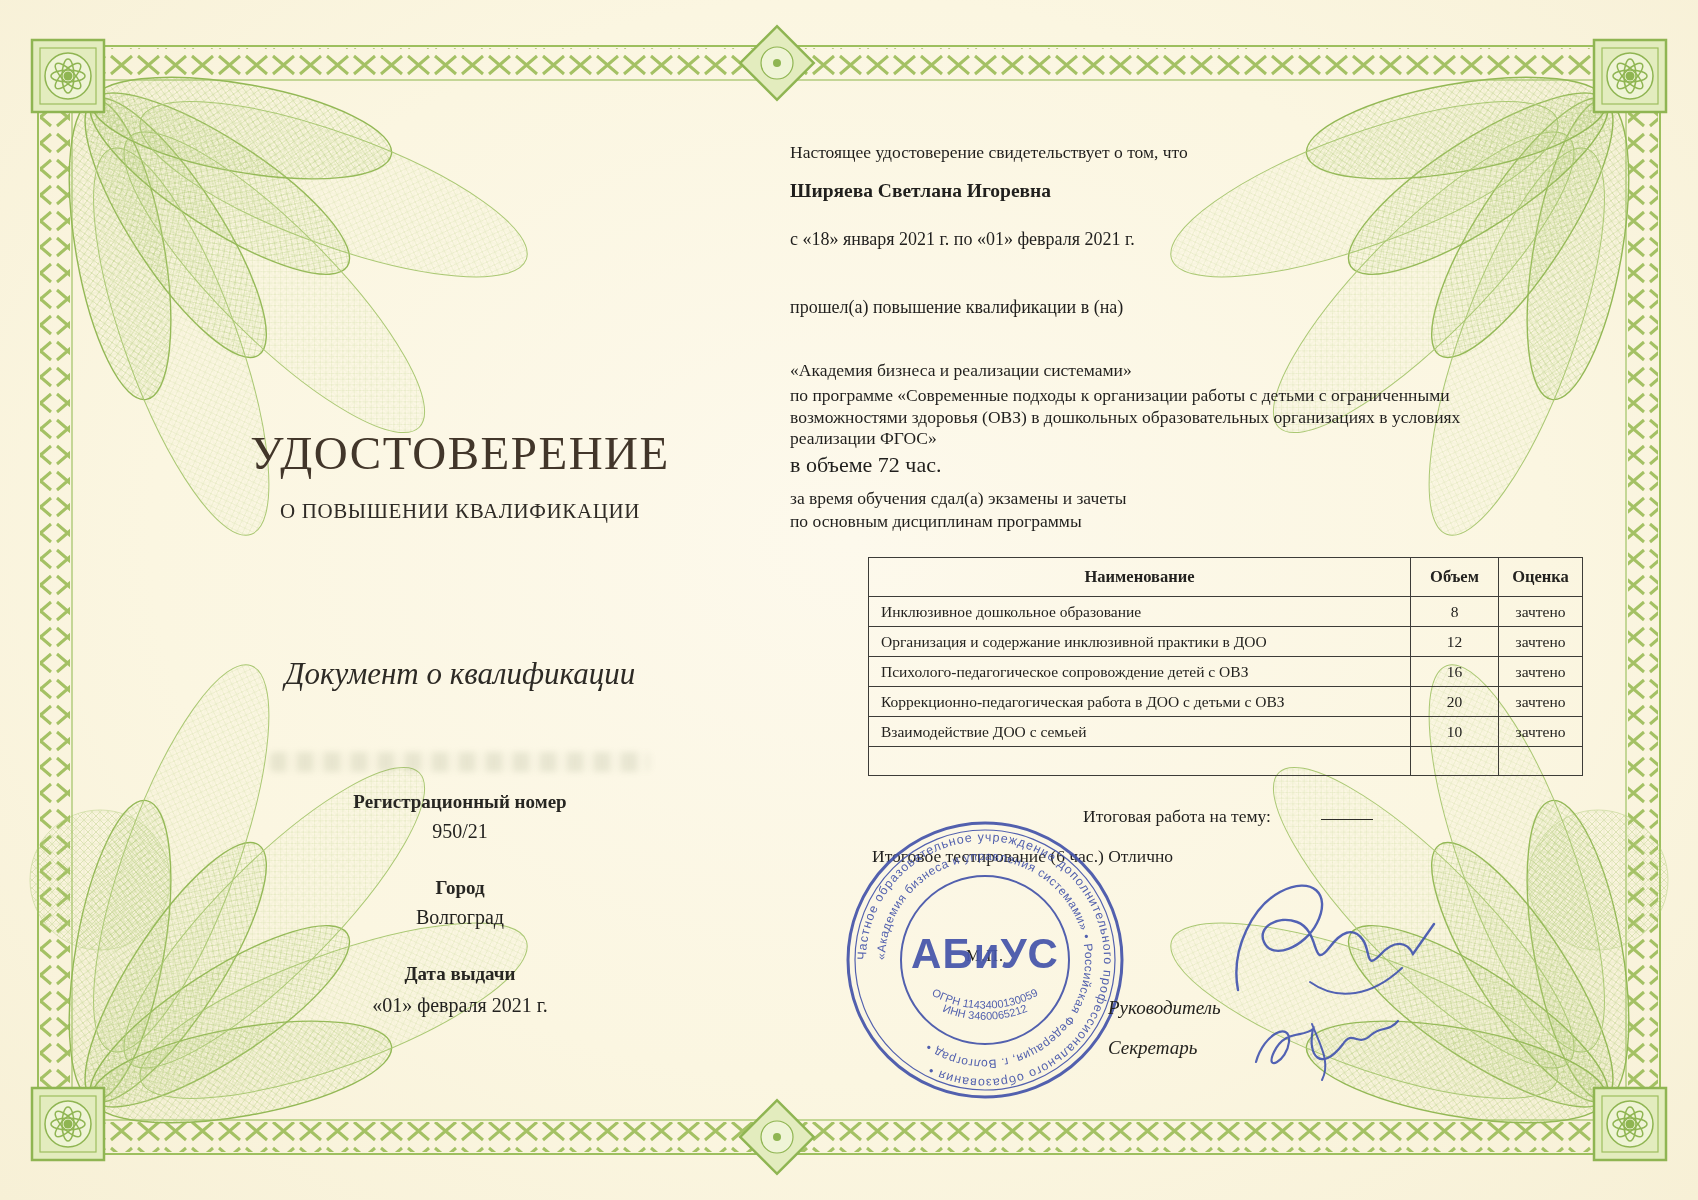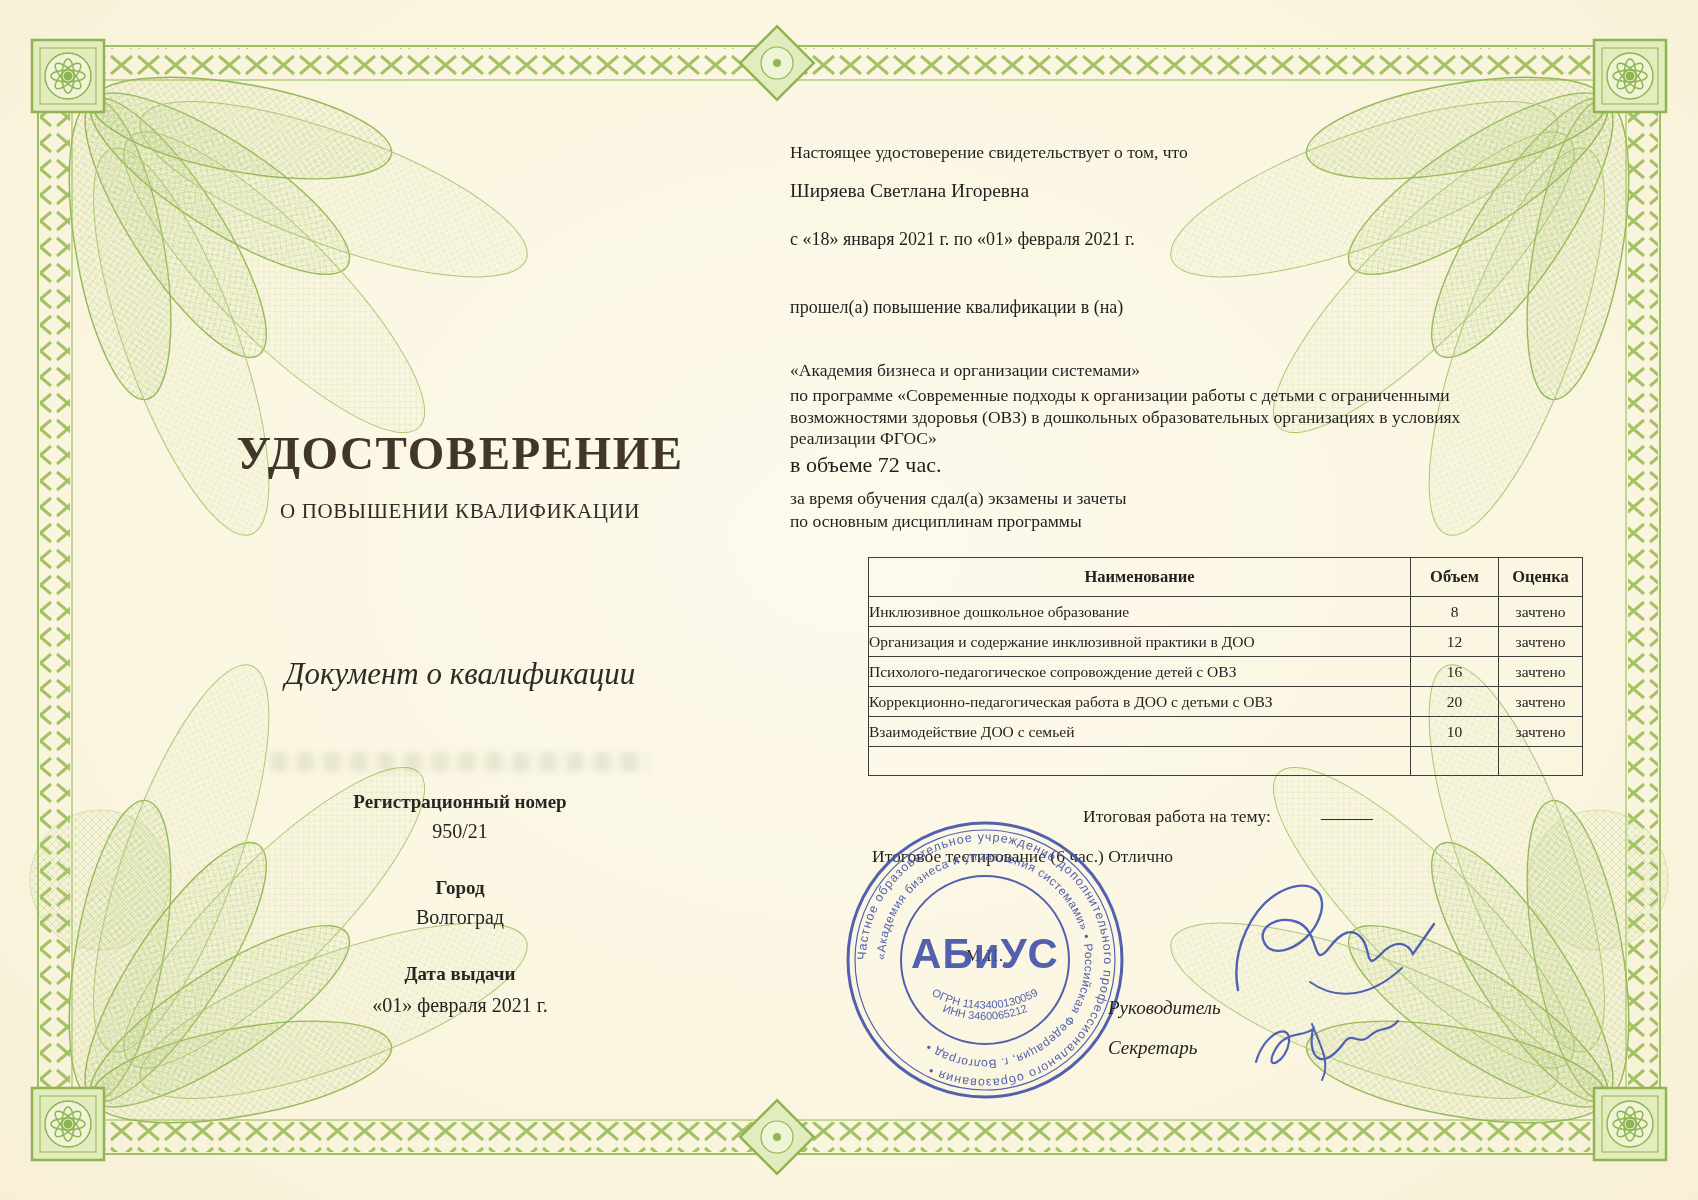--- a/index.html
+++ b/index.html
@@ -5,57 +5,57 @@
   *{margin:0;padding:0;box-sizing:border-box}
   html,body{margin:0;padding:0}
   .page{position:relative;width:1698px;height:1200px;overflow:hidden;
     background:radial-gradient(ellipse at 50% 45%, #fdf9ec 0%, #fbf6e1 58%, #f7f0d6 100%);
     font-family:"Liberation Serif","DejaVu Serif",serif;color:#201f1d}
   .border-art{position:absolute;left:0;top:0}
 
   
   .left-col{position:absolute;left:152px;top:0;width:616px;height:100%}
   .left-col>div{position:absolute;left:0;right:0;text-align:center}
-  .cert-title{top:426px;font-size:47px;font-weight:bold;color:#42362a;letter-spacing:1.5px}
+  .cert-title{top:426px;font-size:47px;font-weight:normal;color:#42362a;letter-spacing:1.5px}
   .cert-subtitle{top:499px;font-size:21px;color:#2f2b26;letter-spacing:.6px}
   .doc-kind{top:656px;font-size:31px;font-style:italic;color:#2d2a25}
   .smudge{top:752px;height:20px;margin:0 118px;border-radius:4px;opacity:.38;filter:blur(3px);
     background:repeating-linear-gradient(90deg,rgba(138,148,112,.45) 0 16px,rgba(138,148,112,.08) 16px 27px)}
   .lbl{font-size:19px;font-weight:bold;color:#272622}
   .val{font-size:20px;color:#23221f}
   .reg-label{top:791px}.reg-value{top:820px}
   .city-label{top:877px}.city-value{top:906px}
   .date-label{top:963px}.date-value{top:994px}
 
   
   .right-col{position:absolute;left:790px;top:0;width:716px;height:100%}
   .right-col>div{position:absolute;left:0;right:0;text-align:left}
   .intro{top:142px;font-size:17.5px}
-  .holder{top:180px;font-size:19.5px;font-weight:normal}
+  .holder{top:180px;font-size:19.5px;font-weight:bold}
   .period{top:229px;font-size:18px}
   .action{top:297px;font-size:18px}
   .inst1{top:338px;font-size:17.5px}
   .inst2{top:360px;font-size:17.5px}
   .program{top:385px;font-size:17.5px;line-height:21.5px}
   .volume{top:452px;font-size:22px}
   .exams1{top:488px;font-size:17.5px}
   .exams2{top:511px;font-size:17.5px}
   .final-row{top:806px;display:flex;justify-content:center;align-items:center;gap:50px;
     font-size:17.5px;transform:translateX(80px)}
   .final-line{display:inline-block;width:52px;border-top:1.6px solid #2e2d2a;margin-top:5px}
   .final-result{top:846px;font-size:17.5px;transform:translateX(82px)}
 
   
   .grades{position:absolute;left:868px;top:557px;width:714px;border-collapse:collapse;
     table-layout:fixed;font-size:15.5px;color:#23221f}
   .grades .c1{width:542px}.grades .c2{width:88px}.grades .c3{width:84px}
   .grades th,.grades td{border:1px solid #3d3c38;overflow:hidden;white-space:nowrap}
   .grades th{font-size:16.5px;font-weight:bold;height:39px;padding:0 4px}
   .grades td{height:30px;padding:0 4px;vertical-align:middle}
-  .grades td.name{padding-left:0;text-align:left}
+  .grades td.name{padding-left:12px;text-align:left}
   .grades td.ctr{text-align:center}
   .grades tr.empty td{height:29px}
 
   
   .mp{position:absolute;left:935px;top:947px;width:100px;text-align:center;
     font-size:16px;color:#1c1b19;letter-spacing:1px}
   .stamp{position:absolute;left:835px;top:810px;opacity:.92}
   .sign-label{position:absolute;font-style:italic;font-size:19px;color:#24231f}
   .head-label{left:1108px;top:997px}
   .secretary-label{left:1108px;top:1037px}
@@ -144,21 +144,21 @@
     <div class="val city-value">Волгоград</div>
     <div class="lbl date-label">Дата выдачи</div>
     <div class="val date-value">«01» февраля 2021 г.</div>
   </div>
 
   <div class="right-col">
     <div class="intro">Настоящее удостоверение свидетельствует о том, что</div>
     <div class="holder">Ширяева Светлана Игоревна</div>
     <div class="period">с «18» января 2021 г. по «01» февраля 2021 г.</div>
     <div class="action">прошел(а) повышение квалификации в (на)</div>
-    <div class="inst2">«Академия бизнеса и организации системами»</div>
+    <div class="inst2">«Академия бизнеса и реализации системами»</div>
     <div class="program">по программе «Современные подходы к организации работы с детьми с ограниченными возможностями здоровья (ОВЗ) в дошкольных образовательных организациях в условиях реализации ФГОС»</div>
     <div class="volume">в объеме 72 час.</div>
     <div class="exams1">за время обучения сдал(а) экзамены и зачеты</div>
     <div class="exams2">по основным дисциплинам программы</div>
     <div class="final-row">
       <span>Итоговая работа на тему:</span>
       <span class="final-line"></span>
     </div>
     <div class="final-result">Итоговое тестирование (6 час.) Отлично</div>
   </div>

